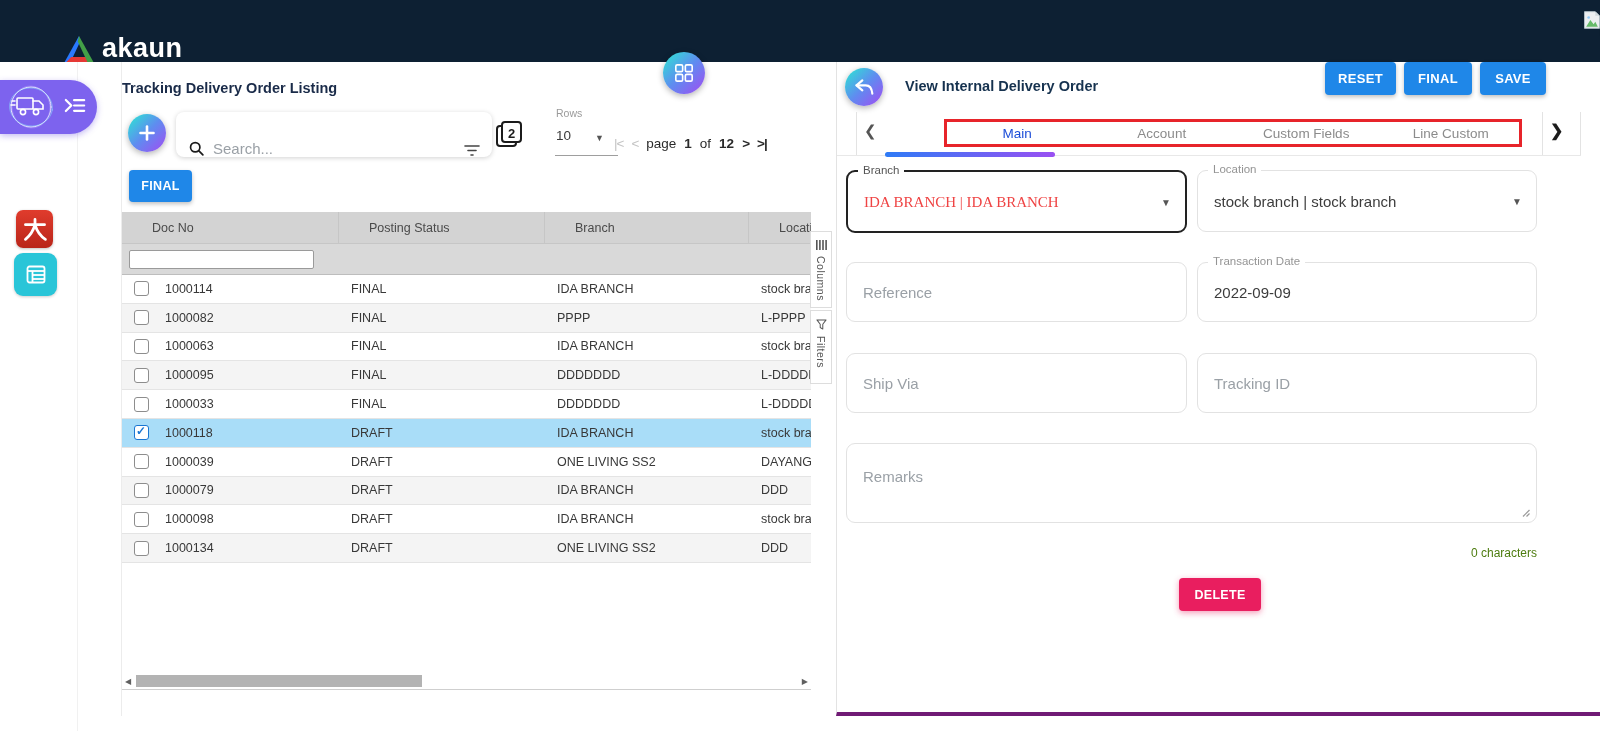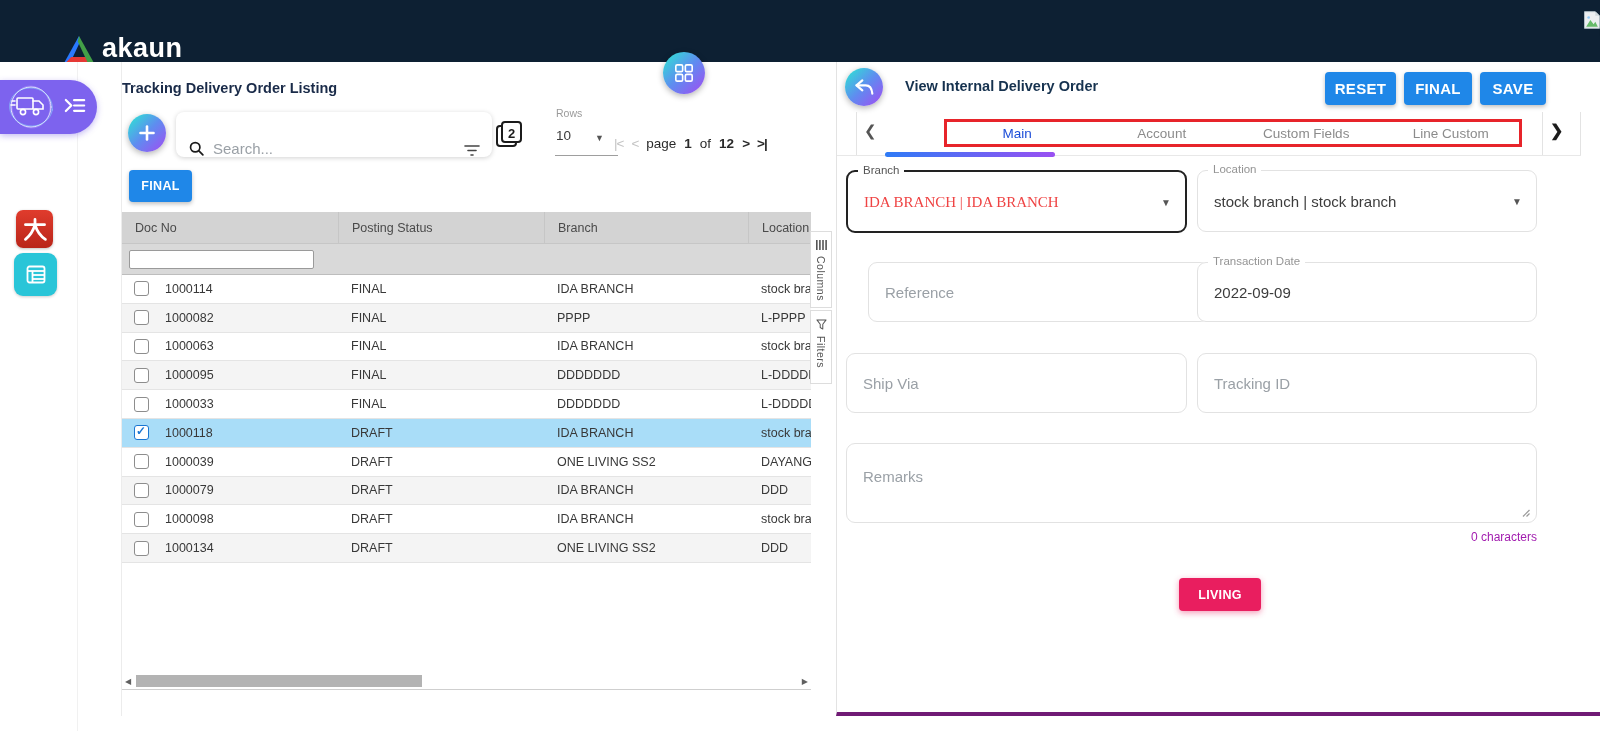--- a/index.html
+++ b/index.html
@@ -38,21 +38,21 @@
   .pager { position:absolute; left:492px; top:74px; display:flex; align-items:center; gap:8px; font-size:13.5px; color:#2b2b2b; }
   .pg-dis { color:#c3c3c3; cursor:pointer; letter-spacing:-1px; }
   .pg-en { color:#2b2b2b; cursor:pointer; letter-spacing:-1px; font-weight:600; }
   .pg-b { font-weight:700; }
   .grid-btn { position:absolute; left:663px; top:52px; width:42px; height:42px; z-index:7; }
   .final-btn { position:absolute; left:7px; top:108px; width:63px; height:32px; background:#1f87e8; border:none; border-radius:4px; color:#fff; font-weight:700; font-size:12.5px; letter-spacing:.3px; cursor:pointer; box-shadow:0 2px 4px rgba(0,0,0,.25); font-family:inherit; }
 
   
   .tbl { position:absolute; left:0px; top:150px; width:689px; height:478px; border-bottom:1px solid #cfcfcf; background:#fff; overflow:hidden; }
   .thead { display:grid; grid-template-columns:216px 206px 204px 1fr; height:31px; background:#d3d3d3; align-items:center; color:#4a4a4a; font-size:12.5px; }
-  .thead .hc { padding-left:13px; border-left:1px solid rgba(0,0,0,.06); height:100%; display:flex; align-items:center; overflow:hidden; white-space:nowrap; }
+  .thead .hc { padding-left:30px; border-left:1px solid rgba(0,0,0,.06); height:100%; display:flex; align-items:center; overflow:hidden; white-space:nowrap; }
   .thead .hc:first-child { border-left:none; }
   .tfilter { display:grid; grid-template-columns:216px 206px 204px 1fr; height:32px; background:#d9d9d9; align-items:center; border-top:1px solid #c6c6c6; border-bottom:1px solid #bdbdbd; }
   .tfilter input { margin-left:7px; width:185px; height:19px; border:1px solid #9a9a9a; border-radius:2px; background:#fff; outline:none; font-family:inherit; font-size:12px; padding:0 4px; }
   .trow { display:grid; grid-template-columns:216px 206px 204px 1fr; height:28.8px; align-items:center; font-size:12.5px; color:#383838; border-bottom:1px solid #e4e4e4; background:#fff; cursor:pointer; }
   .trow.alt { background:#f4f4f4; }
   .trow.selected { background:#a9ddf8; }
   .trow .c { padding-left:13px; overflow:hidden; white-space:nowrap; }
   .trow .c1 { display:flex; align-items:center; gap:16px; padding-left:12px; }
   .cb { width:15px; height:15px; min-width:15px; border:1.5px solid #8d8d8d; border-radius:3px; background:#fff; position:relative; cursor:pointer; }
   .cb.checked { border-color:#1976d2; }
@@ -63,21 +63,21 @@
 
   
   .strip { position:absolute; left:810px; top:231px; width:22px; z-index:5; }
   .strip .sbox { width:22px; background:#fff; border:1px solid #ddd; display:flex; flex-direction:column; align-items:center; padding:8px 0 6px; gap:6px; cursor:pointer; margin-bottom:2px; }
   .vtext { writing-mode:vertical-rl; font-size:10.5px; color:#555; letter-spacing:.5px; }
 
   
   .detail { position:absolute; left:836px; top:62px; width:764px; height:654px; background:#fff; border-left:1px solid #e3e3e3; border-bottom:4px solid #701a75; }
   .back-btn { position:absolute; left:8px; top:6px; width:38px; height:38px; }
   .d-title { position:absolute; left:68px; top:16px; font-size:14.5px; font-weight:700; color:#16324f; }
-  .act-btn { position:absolute; top:10px; height:33px; background:#1f87e8; border:none; border-radius:4px; color:#fff; font-weight:700; font-size:15px; letter-spacing:.3px; cursor:pointer; box-shadow:0 2px 4px rgba(0,0,0,.25); font-family:inherit; }
+  .act-btn { position:absolute; top:0; height:33px; background:#1f87e8; border:none; border-radius:4px; color:#fff; font-weight:700; font-size:13px; letter-spacing:.3px; cursor:pointer; box-shadow:0 2px 4px rgba(0,0,0,.25); font-family:inherit; }
   .btn-reset { left:488px; width:71px; } .btn-final2 { left:567px; width:68px; } .btn-save { left:643px; width:66px; }
 
   .tabline-h { position:absolute; left:0px; top:93px; width:744px; height:1px; background:#e8e8e8; }
   .vline { position:absolute; top:50px; width:1px; height:43px; background:#e3e3e3; }
   .tab-prev { position:absolute; left:27px; top:60px; font-size:15px; color:#555; cursor:pointer; }
   .tab-next { position:absolute; left:713px; top:59px; font-size:16px; font-weight:700; color:#1c1c1c; cursor:pointer; }
   .tabs { position:absolute; left:108px; top:50px; width:578px; height:43px; display:flex; }
   .tab { flex:1; display:flex; align-items:center; justify-content:center; font-size:13.5px; color:#8b8b8b; cursor:pointer; }
   .tab.active { color:#1d4ed8; }
   .tab-underline { position:absolute; left:48px; top:90px; width:170px; height:5px; border-radius:3px; background:linear-gradient(90deg,#2e7bf6,#9a50f2); }
@@ -86,28 +86,28 @@
   
   .field { position:absolute; border:1px solid #e2e2e2; border-radius:9px; background:#fff; }
   .flabel { position:absolute; top:-8px; left:10px; background:#fff; padding:0 5px; font-size:11.5px; color:#949494; }
   .fvalue { position:absolute; left:16px; top:50%; transform:translateY(-50%); font-size:15px; color:#3c3c3c; white-space:nowrap; }
   .fplace { position:absolute; left:16px; top:50%; transform:translateY(-50%); font-size:15px; color:#9aa0a6; }
   .fcaret { position:absolute; right:14px; top:50%; transform:translateY(-50%); font-size:10px; color:#555; cursor:pointer; }
   .f-branch { left:9px; top:108px; width:341px; height:63px; border:2px solid #222; cursor:pointer; }
   .f-branch .flabel { color:#555; }
   .f-branch .fvalue { color:#ef4444;font-family:Liberation Serif, serif; }
   .f-location { left:360px; top:108px; width:340px; height:62px; cursor:pointer; }
-  .f-reference { left:9px; top:200px; width:341px; height:60px;margin-left:22px; }
+  .f-reference { left:9px; top:200px; width:341px; height:60px; }
   .f-txdate { left:360px; top:200px; width:340px; height:60px; cursor:pointer; }
   .f-shipvia { left:9px; top:291px; width:341px; height:60px; }
   .f-tracking { left:360px; top:291px; width:340px; height:60px; }
   .f-remarks { left:9px; top:381px; width:691px; height:80px; }
   .f-remarks .fplace { top:24px; transform:none; }
   .resize-h { position:absolute; right:6px; bottom:5px; cursor:nwse-resize; }
-  .charcount { position:absolute; left:430px; top:468px; width:270px; text-align:right; font-size:12px; color:#a21caf; }
+  .charcount { position:absolute; left:430px; top:484px; width:270px; text-align:right; font-size:12px; color:#4d7c0f; }
   .delete-btn { position:absolute; left:342px; top:516px; width:82px; height:33px; background:#e91e5f; border:none; border-radius:4px; color:#fff; font-weight:700; font-size:12.5px; letter-spacing:.3px; cursor:pointer; box-shadow:0 2px 6px rgba(233,30,95,.45); font-family:inherit; }
 </style>
 </head>
 <body>
 
 <div class="page">
 
   <header class="topbar">
     <div class="logo">
       <svg width="30" height="28" viewBox="0 0 100 90">
@@ -433,17 +433,17 @@
       <span class="fplace">Remarks</span>
       <svg class="resize-h" width="9" height="9" viewBox="0 0 9 9">
         <g stroke="#999" stroke-width="1.2">
             <line x1="2" y1="8.5" x2="8.5" y2="2"></line>
             <line x1="5.5" y1="8.5" x2="8.5" y2="5.5"></line>
           </g>
       </svg>
     </div>
     <div class="charcount">0 characters</div>
 
-    <button class="delete-btn">LIVING</button>
+    <button class="delete-btn">DELETE</button>
   </section>
 
   <div class="annotation"></div>
 </div>
 
 </body></html>

